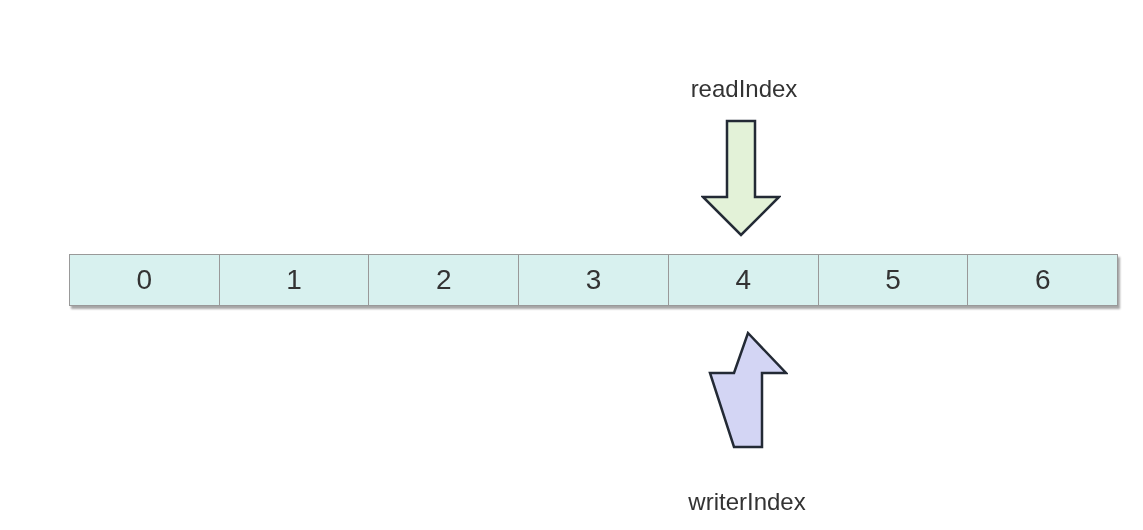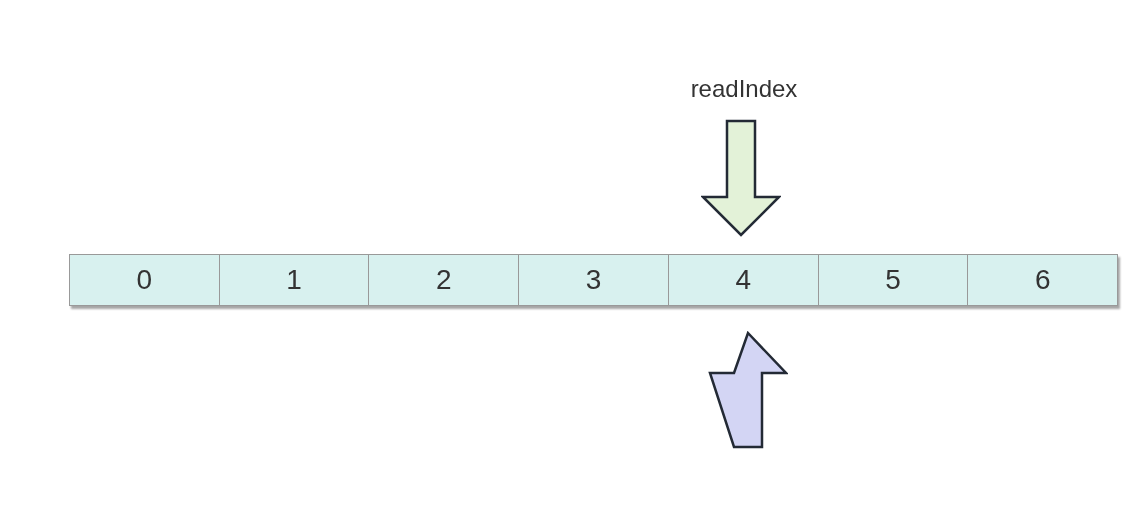--- a/index.html
+++ b/index.html
@@ -83,14 +83,15 @@
     <div class="buffer-cell">3</div>
     <div class="buffer-cell">4</div>
     <div class="buffer-cell">5</div>
     <div class="buffer-cell">6</div>
   </div>
 
   <svg class="arrow-svg arrow-write" width="80" height="118" viewBox="0 0 80 118">
     <polygon points="40,2 78,42 54,42 54,116 26,116 2,42 26,42" fill="#d3d5f4"></polygon>
   </svg>
 
+  <div class="pointer-label label-write">writerIndex</div>
 
 </div>
 
 </body></html>

